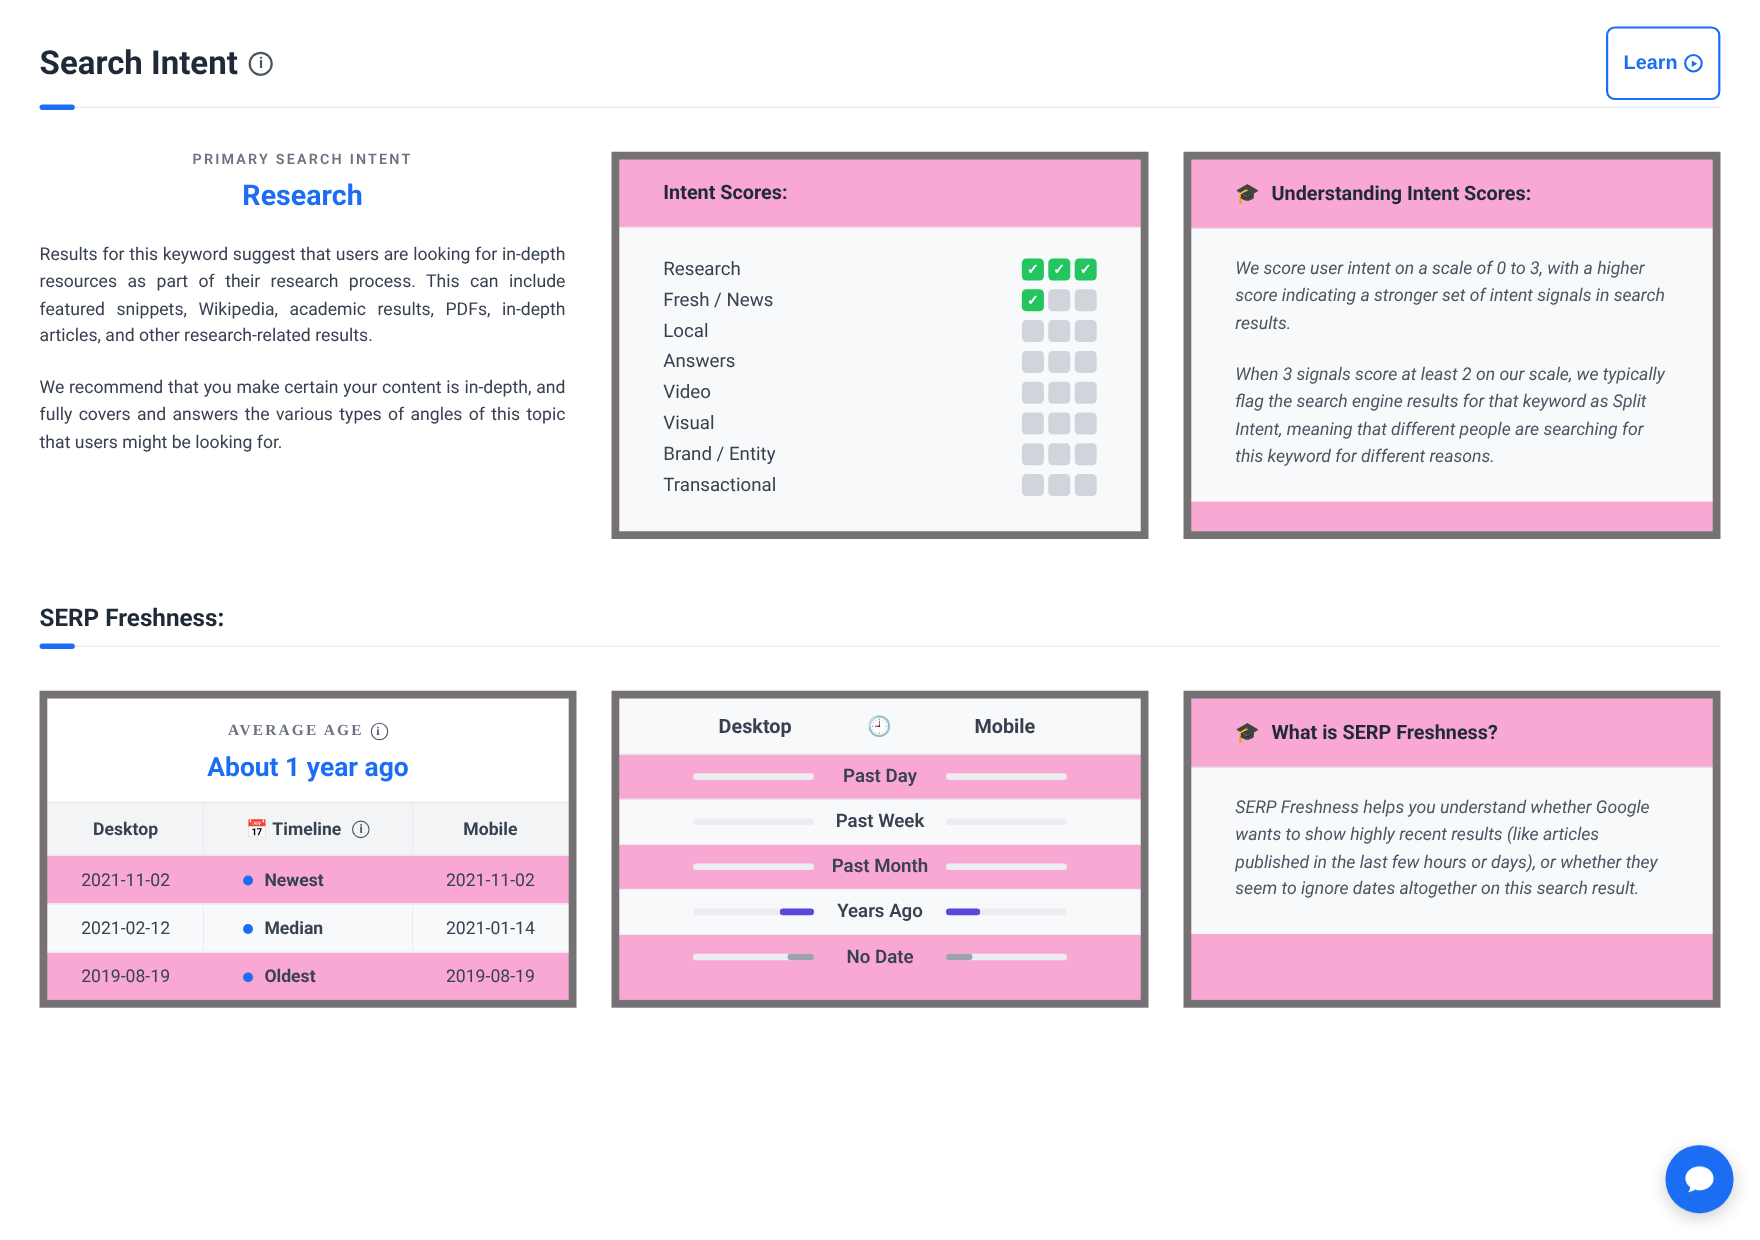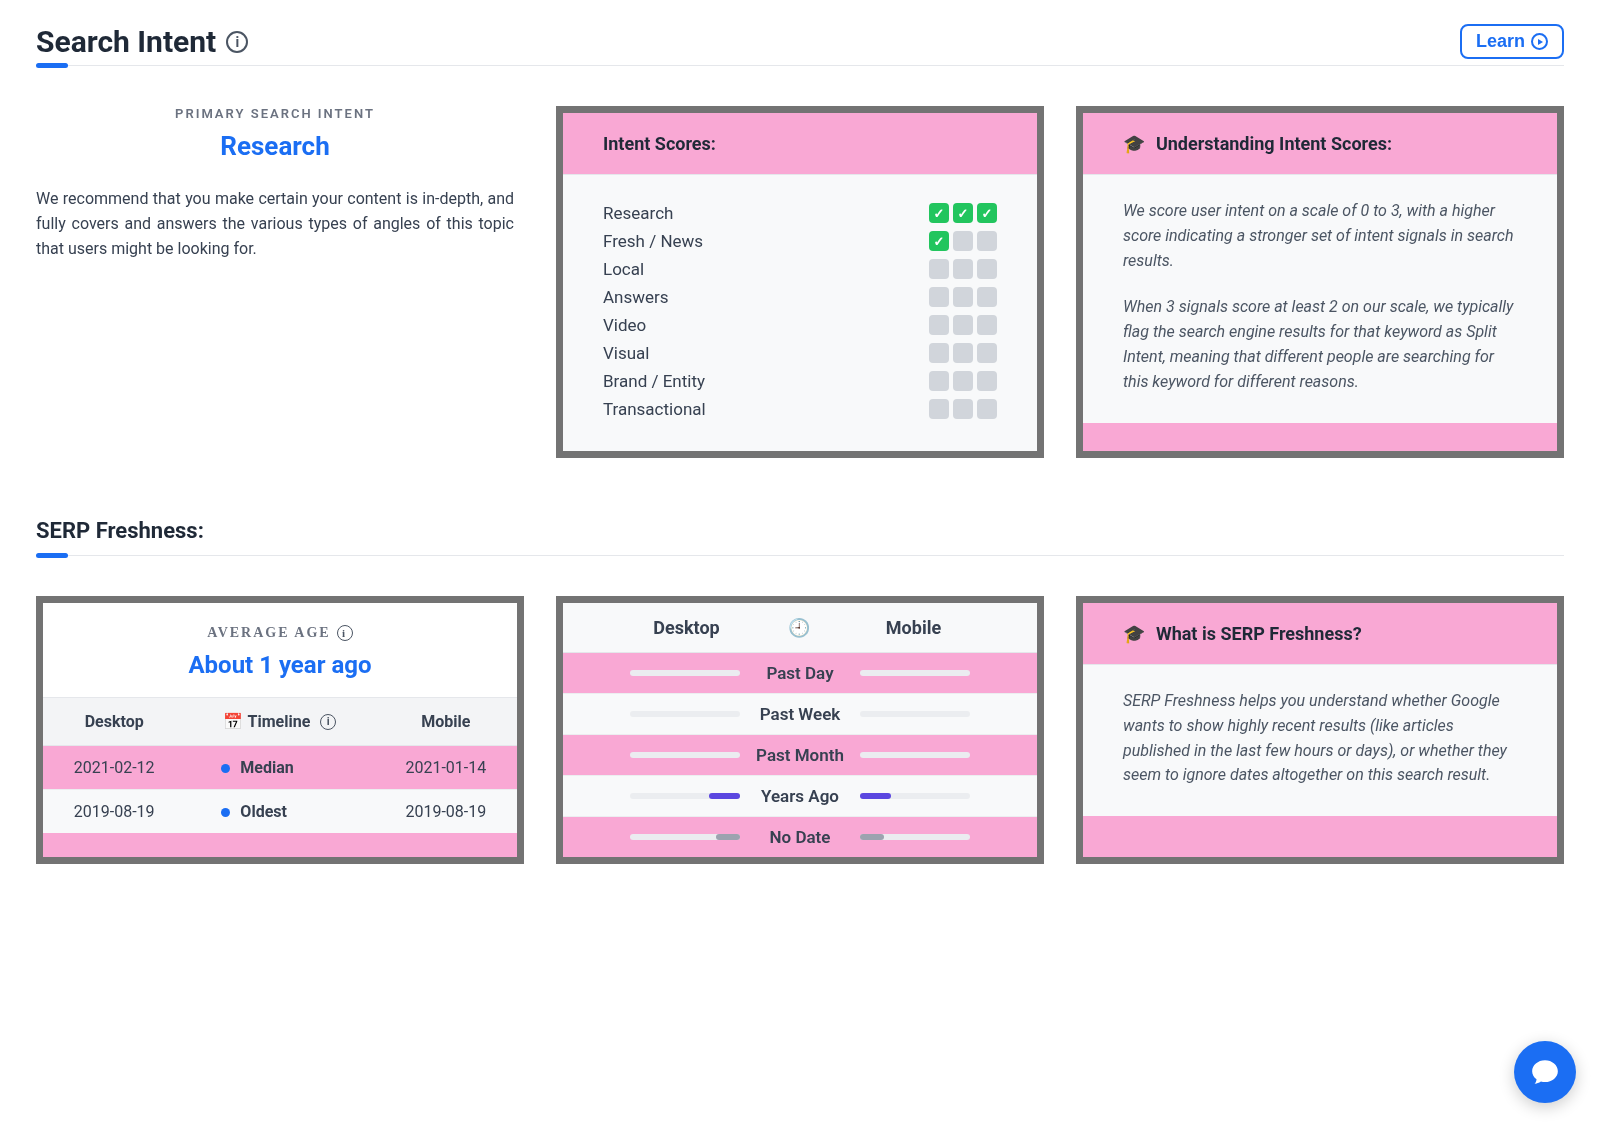--- a/index.html
+++ b/index.html
@@ -41,21 +41,21 @@
   height: 16px;
   font-size: 11px;
   border-width: 1.5px;
   margin-left: 6px;
 }
 .learn-btn {
   border: 2px solid #1b6ef3;
   color: #1b6ef3;
   background: #fff;
   border-radius: 8px;
-  padding: 5px 14px;
+  padding: 21px 14px;
   font-size: 18px;
   font-weight: 600;
   display: inline-flex;
   align-items: center;
   gap: 6px;
   cursor: pointer;
 }
 .play-icon {
   width: 17px;
   height: 17px;
@@ -318,20 +318,21 @@
     <span class="play-icon"></span>
   </button>
 </div>
 <div class="divider-line"></div>
 
 <div class="three-col">
 
   <div class="col-left">
     <div class="eyebrow">PRIMARY SEARCH INTENT</div>
     <div class="primary-intent">Research</div>
+    <p class="body-text">Results for this keyword suggest that users are looking for in-depth resources as part of their research process. This can include featured snippets, Wikipedia, academic results, PDFs, in-depth articles, and other research-related results.</p>
     <p class="body-text">We recommend that you make certain your content is in-depth, and fully covers and answers the various types of angles of this topic that users might be looking for.</p>
   </div>
 
   <div class="card">
     <div class="card-header">Intent Scores:</div>
     <div class="card-body" id="intent-rows">
         <div class="intent-row">
           <div class="intent-label">Research</div>
           <div class="check-group">
             <div class="check-box on">✓</div>
@@ -432,20 +433,25 @@
               <span>📅</span>
               <span>Timeline</span>
               <span class="info-circle small">i</span>
             </span>
           </th>
           <th>Mobile</th>
         </tr>
       </thead>
       <tbody id="avg-rows">
           <tr>
+            <td>2021-11-02</td>
+            <td style="text-align: left; padding-left: 36px;"><span class="bullet-blue"></span><span class="bold">Newest</span></td>
+            <td>2021-11-02</td>
+          </tr>
+          <tr>
             <td>2021-02-12</td>
             <td style="text-align: left; padding-left: 36px;"><span class="bullet-blue"></span><span class="bold">Median</span></td>
             <td>2021-01-14</td>
           </tr>
           <tr>
             <td>2019-08-19</td>
             <td style="text-align: left; padding-left: 36px;"><span class="bullet-blue"></span><span class="bold">Oldest</span></td>
             <td>2019-08-19</td>
           </tr>
         </tbody>

